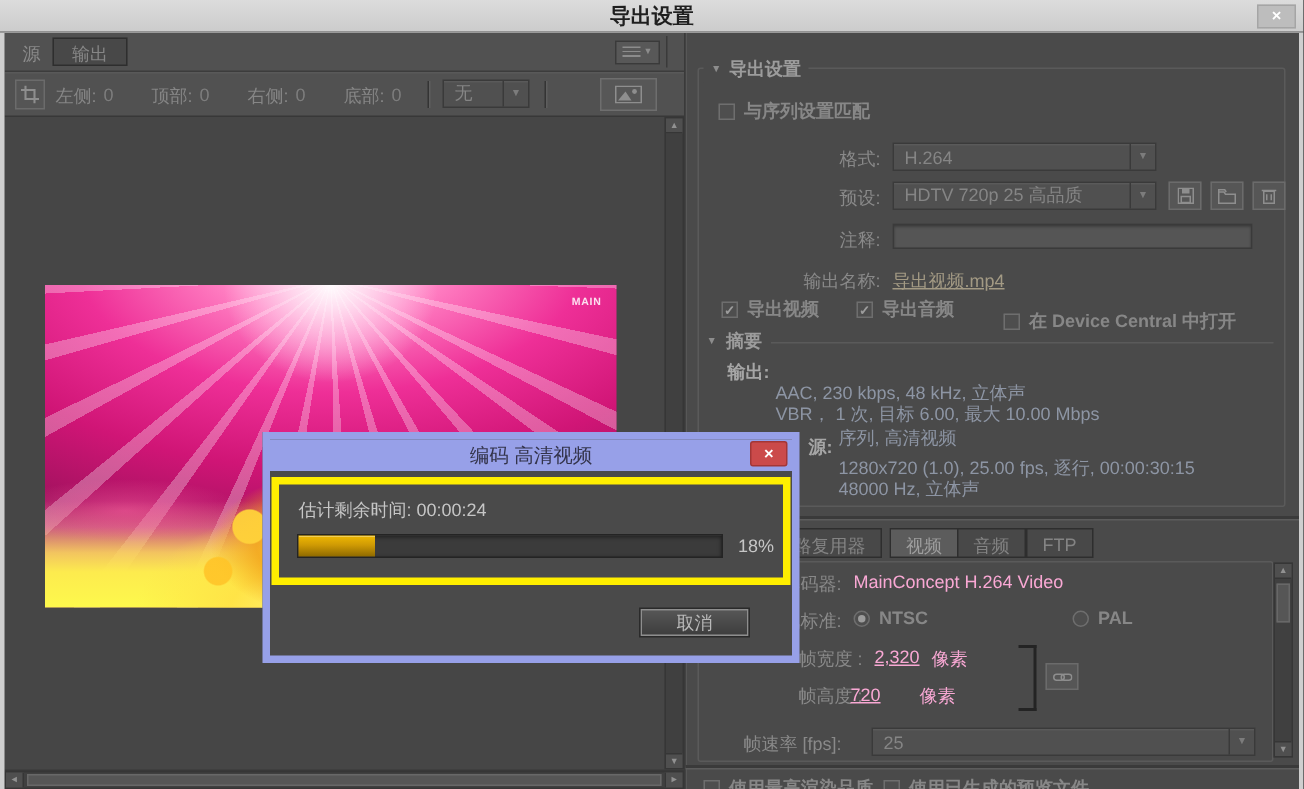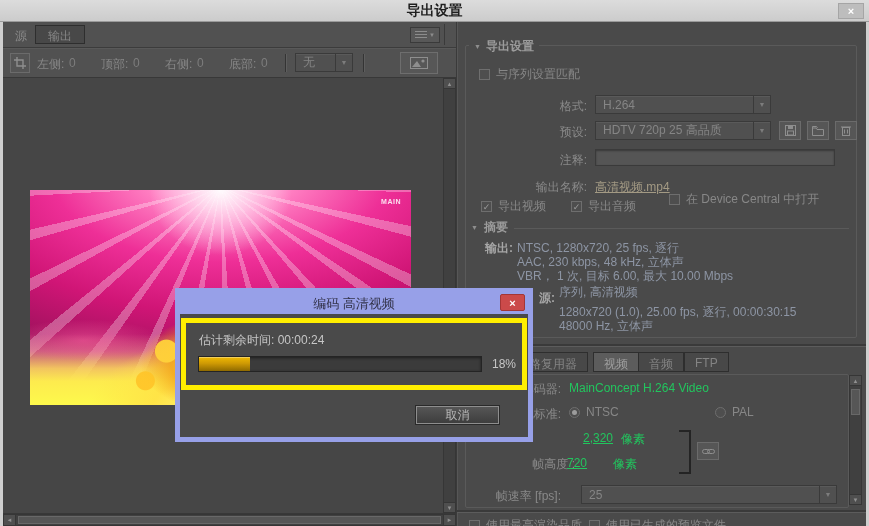--- a/index.html
+++ b/index.html
@@ -83,24 +83,24 @@
   .sbh .sb-thumb { top:1px; bottom:1px; left:14px; right:14px; }
 
   
   .rp { position:absolute; left:456px; top:22px; width:410px; height:504px; background:#4a4a4a;
     border-left:1px solid #3a3a3a; box-shadow:inset 1px 0 0 #575757; }
   .grp { position:absolute; border:1px solid #5a5a5a; border-radius:2px; }
   .grp-label { position:absolute; background:#4a4a4a; padding:0 5px; font-size:12px; font-weight:bold; color:#9c9c9c;
     display:flex; align-items:center; gap:5px; z-index:2; }
   .tri { font-size:7px; color:#8d8d8d; }
   .rlabel { position:absolute; text-align:right; font-size:12px; color:#898989; }
-  .rval { position:absolute; font-size:12px; color:#22c55e; white-space:nowrap; }
+  .rval { position:absolute; font-size:12px; color:#f9a8d4; white-space:nowrap; }
   .cb { width:11px; height:11px; border:1px solid #6e6e6e; background:#4e4e4e; display:inline-flex;
     align-items:center; justify-content:center; font-size:9px; color:#9c9c9c; flex:none; }
-  .cbrow { position:absolute; display:flex; align-items:center; gap:6px; font-size:12px; color:#878787; }
+  .cbrow { position:absolute; display:flex; align-items:center; gap:6px; font-size:12px; color:#878787;font-weight:bold; }
   .rad { width:11px; height:11px; border:1px solid #6e6e6e; border-radius:50%; background:#4e4e4e; position:relative; flex:none; }
   .rad.on::after { content:""; position:absolute; left:2px; top:2px; right:2px; bottom:2px; border-radius:50%; background:#9c9c9c; }
   .inputbox { position:absolute; background:#555; border:1px solid #3a3a3a; box-shadow:inset 0 1px 2px rgba(0,0,0,.35); }
   .link { text-decoration:underline; color:#a39a84; }
   .sumhead { position:absolute; display:flex; align-items:center; gap:6px; }
   .sumhead .line { flex:1; border-top:1px solid #5a5a5a; margin-top:2px; }
   .sumhead .t { font-size:12px; font-weight:bold; color:#9c9c9c; }
   .sline { position:absolute; font-size:12px; color:#8d95a4; white-space:nowrap; }
   .sbold { position:absolute; font-size:12px; font-weight:bold; color:#a6a6a6; white-space:nowrap; }
   .rdiv { position:absolute; left:0; right:0; height:2px; background:#3a3a3a; box-shadow:0 1px 0 #5c5c5c; }
@@ -121,21 +121,21 @@
     border:1px solid #a33636; border-radius:2px; color:#fff; font-size:11px; font-weight:bold;
     display:flex; align-items:center; justify-content:center; }
   .dlg-body { position:relative; height:123px; }
   .hl { position:absolute; left:1px; right:1px; top:4px; height:72px; border:5px solid #ffee00; }
   .eta { position:absolute; left:13px; top:9px; font-size:12px; color:#c6c6c6; }
   .pbar { position:absolute; left:12px; top:33px; width:284px; height:16px; background:#3b3b3b;
     border:1px solid #242424; box-shadow:inset 0 1px 3px rgba(0,0,0,.5); }
   .pfill { height:100%; background:linear-gradient(#efb902 0%, #cf9a04 45%, #8f6a00 100%);
     box-shadow:inset 0 1px 0 rgba(255,255,255,.35); }
   .ppct { position:absolute; left:306px; top:34px; font-size:12px; color:#c6c6c6; }
-  .cancel { position:absolute; right:29px; bottom:13px; width:83px; height:18px;
+  .cancel { position:absolute; right:29px; bottom:13px; width:72px; height:18px;
     background:linear-gradient(#565656,#3e3e3e); border:1px solid #8e8e8e; outline:1px solid #2a2a2a;
     color:#b9b9b9; font-size:12px; display:flex; align-items:center; justify-content:center; }
 
   svg.ic { display:block; }
 </style>
 </head>
 <body>
 
 <div class="titlebar">
   <span class="title">导出设置</span>
@@ -245,43 +245,42 @@
       <line x1="0" y1="2" x2="10" y2="2" stroke="#8e8e8e"></line>
       <line x1="3.5" y1="4.5" x2="3.5" y2="8.5" stroke="#8e8e8e"></line>
       <line x1="6.5" y1="4.5" x2="6.5" y2="8.5" stroke="#8e8e8e"></line>
     </svg>
   </div>
 
   <span class="rlabel" style="left:30px;top:130px;width:100px">注释:</span>
   <div class="inputbox" style="left:138px;top:127px;width:240px;height:17px"></div>
 
   <span class="rlabel" style="left:30px;top:157px;width:100px">输出名称:</span>
-  <span class="rval link" style="left:138px;top:157px">高清视频.mp4</span>
+  <span class="rval link" style="left:138px;top:157px">导出视频.mp4</span>
 
   <div class="cbrow" style="left:24px;top:176px">
     <span class="cb">✓</span>
     <span>导出视频</span>
   </div>
   <div class="cbrow" style="left:114px;top:176px">
     <span class="cb">✓</span>
     <span>导出音频</span>
   </div>
-  <div class="cbrow" style="left:212px;top:169px">
+  <div class="cbrow" style="left:212px;top:184px">
     <span class="cb"></span>
     <span>在 Device Central 中打开</span>
   </div>
 
   <div class="sumhead" style="left:14px;top:197px;width:378px">
     <span class="tri">▼</span>
     <span class="t">摘要</span>
     <span class="line"></span>
   </div>
 
   <span class="sbold" style="left:28px;top:218px">输出:</span>
-  <span class="sline" style="left:60px;top:218px">NTSC, 1280x720, 25 fps, 逐行</span>
   <span class="sline" style="left:60px;top:232px">AAC, 230 kbps, 48 kHz, 立体声</span>
   <span class="sline" style="left:60px;top:246px">VBR， 1 次, 目标 6.00, 最大 10.00 Mbps</span>
 
   <span class="sbold" style="left:82px;top:268px">源:</span>
   <span class="sline" style="left:102px;top:262px">序列, 高清视频</span>
   <span class="sline" style="left:102px;top:282px">1280x720 (1.0), 25.00 fps, 逐行, 00:00:30:15</span>
   <span class="sline" style="left:102px;top:296px">48000 Hz, 立体声</span>
 
   <div class="rdiv" style="top:322px"></div>
 
@@ -298,20 +297,21 @@
   <span class="rlabel" style="left:0;top:384px;width:104px">电视标准:</span>
   <div class="cbrow" style="left:112px;top:383px">
     <span class="rad on"></span>
     <span>NTSC</span>
   </div>
   <div class="cbrow" style="left:258px;top:383px">
     <span class="rad"></span>
     <span>PAL</span>
   </div>
 
+  <span class="rlabel" style="left:0;top:409px;width:118px">帧宽度 :</span>
   <span class="rval uval" style="left:126px;top:409px">2,320</span>
   <span class="rval" style="left:164px;top:409px">像素</span>
 
   <span class="rlabel" style="left:0;top:434px;width:118px">帧高度 :</span>
   <span class="rval uval" style="left:110px;top:434px">720</span>
   <span class="rval" style="left:156px;top:434px">像素</span>
 
   <div class="bracket" style="left:222px;top:408px;height:44px"></div>
   <div class="mini-btn" style="left:240px;top:420px;width:22px;height:18px">
     <svg class="ic" width="13" height="7" viewBox="0 0 13 7">

